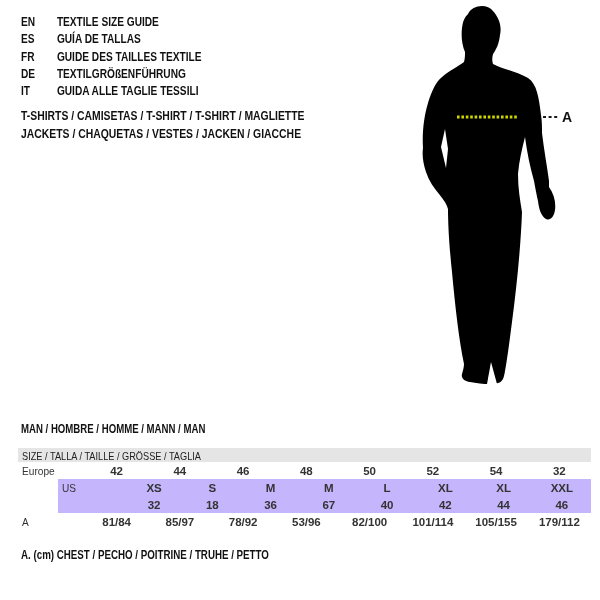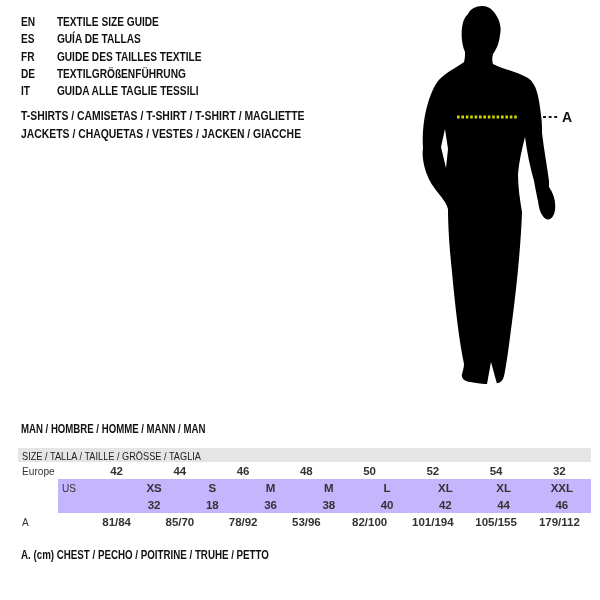--- a/index.html
+++ b/index.html
@@ -157,33 +157,33 @@
     <div class="t-cell">XL</div>
     <div class="t-cell">XL</div>
     <div class="t-cell">XXL</div>
   </div>
 
   <div class="t-row band">
     <div class="t-label"><span></span></div>
     <div class="t-cell">32</div>
     <div class="t-cell">18</div>
     <div class="t-cell">36</div>
-    <div class="t-cell">38</div>
+    <div class="t-cell">67</div>
     <div class="t-cell">40</div>
     <div class="t-cell">42</div>
     <div class="t-cell">44</div>
     <div class="t-cell">46</div>
   </div>
 
   <div class="t-row">
     <div class="t-label"><span>A</span></div>
     <div class="t-cell">81/84</div>
-    <div class="t-cell">85/70</div>
+    <div class="t-cell">85/97</div>
     <div class="t-cell">78/92</div>
     <div class="t-cell">53/96</div>
     <div class="t-cell">82/100</div>
-    <div class="t-cell">101/194</div>
+    <div class="t-cell">101/114</div>
     <div class="t-cell">105/155</div>
     <div class="t-cell">179/112</div>
   </div>
 </div>
 
 <div class="abs footnote">A. (cm) CHEST / PECHO / POITRINE / TRUHE / PETTO</div>
 
 </body></html>

